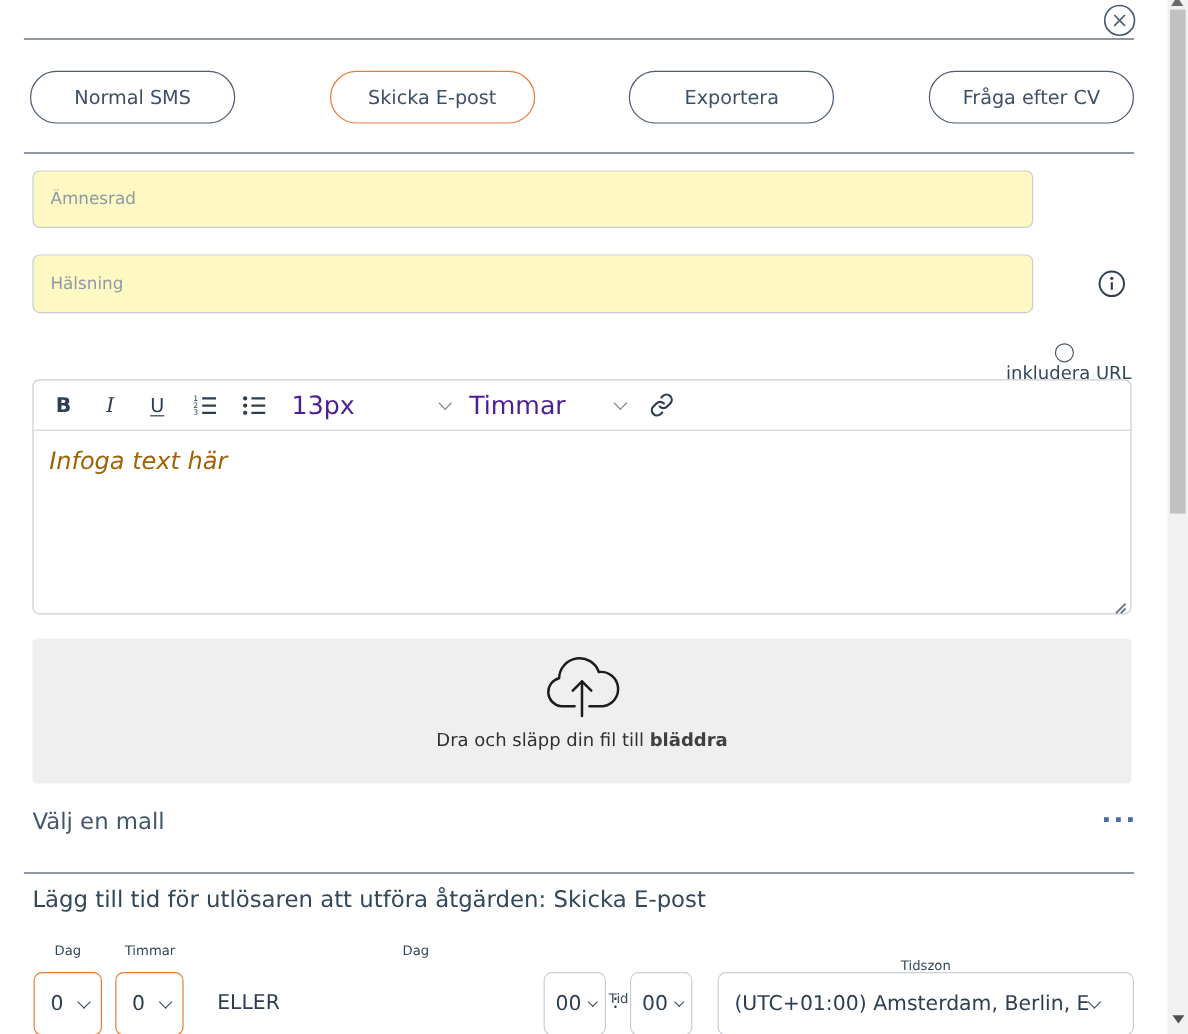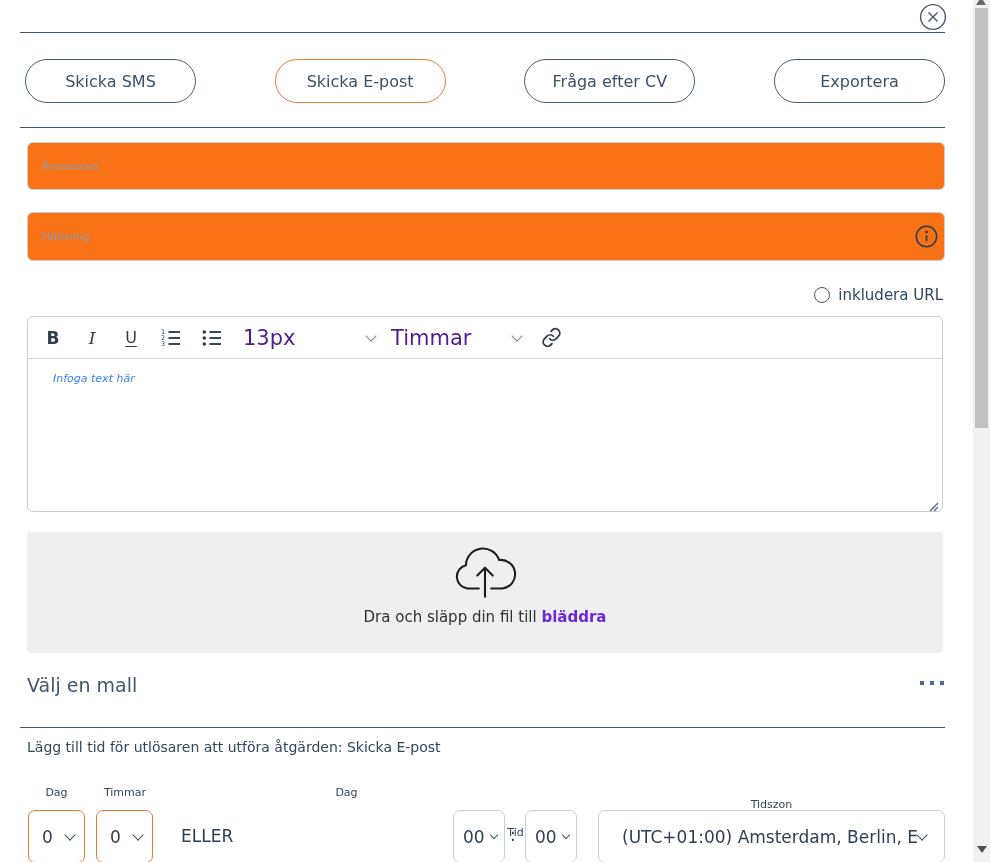--- a/index.html
+++ b/index.html
@@ -20,82 +20,82 @@
   .pill-row{position:absolute;left:25px;top:59px;width:920px;display:flex;justify-content:space-between;}
   .pill{
     width:171px;height:44px;border:1.6px solid #4d5b72;border-radius:22px;
     display:flex;align-items:center;justify-content:center;
     font-size:16px;color:#3e5068;background:#fff;cursor:pointer;box-sizing:border-box;
   }
   .pill.selected{border-color:#e57d3a;}
 
   
   .text-input{
-    position:absolute;left:27px;width:918px;height:48px;box-sizing:border-box;
+    position:absolute;left:27px;width:834px;height:48px;box-sizing:border-box;
     border:1px solid #c9ced6;border-radius:6px;padding:0 44px 0 14px;
-    font-family:inherit;font-size:11px;color:#33475b;outline:none;background:#f97316;
+    font-family:inherit;font-size:14px;color:#33475b;outline:none;background:#fef9c3;
   }
   .text-input::placeholder{color:#8e99a8;opacity:1;}
   .subject{top:142px;}
   .greeting{top:212px;height:49px;}
   .info-wrap{position:absolute;left:915px;top:225px;width:23px;height:23px;cursor:pointer;}
 
-  .url-row{position:absolute;top:286px;right:47px;display:flex;align-items:center;cursor:pointer;}
+  .url-row{position:absolute;top:286px;right:47px;display:flex;align-items:center;cursor:pointer;flex-direction:column;}
   .radio{width:16px;height:16px;border:1.6px solid #4a5568;border-radius:50%;background:#fff;margin-right:8px;box-sizing:border-box;}
   .url-label{font-size:15px;color:#33475b;}
 
   
   .editor{position:absolute;left:27px;top:316px;width:916px;height:196px;border:1px solid #c9ced6;border-radius:6px;box-sizing:border-box;background:#fff;}
   .toolbar{height:42px;border-bottom:1px solid #d3d8de;display:flex;align-items:center;padding-left:16px;box-sizing:border-box;}
   .tb-btn{display:flex;align-items:center;justify-content:center;min-width:18px;margin-right:21px;cursor:pointer;color:#2e3e52;}
   .tb-bold{font-size:17px;font-weight:bold;}
   .tb-italic{font-size:17px;font-style:italic;font-family:"DejaVu Serif","Liberation Serif",serif;}
   .tb-underline{font-size:16px;text-decoration:underline;text-underline-offset:3px;}
   .tb-drop{display:flex;align-items:center;justify-content:space-between;margin-right:14px;cursor:pointer;}
   .tb-drop .lbl{font-size:21px;color:#4c1d95;text-align:center;}
   .drop-size{width:132px;}
   .drop-format{width:130px;margin-left:2px;}
   .chev{width:7px;height:7px;border-right:1.6px solid #7b8699;border-bottom:1.6px solid #7b8699;transform:rotate(45deg);margin-top:-4px;}
   .editor-body{position:relative;height:153px;}
-  .editor-placeholder{position:absolute;left:25px;top:13px;font-size:11px;font-style:italic;color:#3b82f6;}
+  .editor-placeholder{position:absolute;left:13px;top:13px;font-size:20px;font-style:italic;color:#a16207;}
   .resize-handle{position:absolute;right:3px;bottom:3px;width:12px;height:12px;cursor:nwse-resize;}
 
   
   .upload{position:absolute;left:27px;top:532px;width:916px;height:121px;background:#efefef;border-radius:4px;text-align:center;box-sizing:border-box;cursor:pointer;}
   .upload-icon{margin-top:12px;}
   .upload-text{font-size:15px;color:#303030;margin-top:2px;}
-  .browse{font-weight:bold;color:#6d28d9;cursor:pointer;text-align:center;}
+  .browse{font-weight:bold;color:#404040;cursor:pointer;text-align:center;}
 
   
   .template-label{position:absolute;left:27px;top:674px;font-size:19px;color:#44566e;}
   .more-dots{position:absolute;left:920px;top:681px;display:flex;gap:6px;cursor:pointer;}
   .more-dots i{width:4px;height:4px;background:#4a6da6;display:block;}
 
   
-  .sched-heading{position:absolute;left:27px;top:739px;font-size:14px;font-weight:500;color:#33475b;}
+  .sched-heading{position:absolute;left:27px;top:739px;font-size:19px;font-weight:500;color:#33475b;}
   .sched-label{position:absolute;top:786px;font-size:11px;color:#33475b;text-align:center;}
   .lbl-day{left:28px;width:57px;}
   .lbl-hours{left:93px;width:64px;}
   .lbl-weekday{left:265px;width:163px;}
   .lbl-time{left:453px;width:125px;margin-top:40px;}
   .lbl-tz{left:598px;width:347px;margin-top:12px;}
 
   .sel{
     position:absolute;top:810px;height:53px;border:1.5px solid #c9ced6;border-radius:7px;
     background:#fff;display:flex;align-items:center;box-sizing:border-box;cursor:pointer;overflow:hidden;
   }
   .sel.accent{border-color:#e57d3a;}
   .sel .val{font-size:17px;color:#2e3e52;white-space:nowrap;}
   .sel .chev{border-color:#3f4f63;flex:none;}
   .sel-day{left:28px;width:57px;padding:0 10px 0 13px;justify-content:space-between;}
   .sel-hours{left:96px;width:57px;padding:0 10px 0 13px;justify-content:space-between;}
   .sel-weekday{left:265px;width:163px;padding:0 14px 0 14px;justify-content:space-between;}
   .sel-hh{left:453px;width:52px;padding:0 7px 0 9px;justify-content:space-between;}
   .sel-mm{left:525px;width:52px;padding:0 7px 0 9px;justify-content:space-between;}
-  .sel-tz{left:598px;width:347px;padding:0 8px 0 13px;justify-content:center;}
+  .sel-tz{left:598px;width:347px;padding:0 8px 0 13px;justify-content:flex-start;}
   .sel-hh .chev,.sel-mm .chev{width:5px;height:5px;}
   .or-text{position:absolute;left:181px;top:826px;font-size:17px;color:#2e3d50;}
   .colon{position:absolute;left:510px;top:825px;font-size:17px;color:#2e3d50;}
 
   
   .scroll-track{position:absolute;right:0;top:0;width:17px;height:862px;background:#f1f1f1;}
   .scroll-thumb{position:absolute;left:2px;top:8px;width:13px;height:420px;background:#c1c1c1;cursor:grab;}
   .scroll-up{position:absolute;left:3px;top:-3px;width:0;height:0;border-left:5.5px solid transparent;border-right:5.5px solid transparent;border-bottom:8px solid #6a6a6a;}
   .scroll-down{position:absolute;left:4px;top:846px;width:0;height:0;border-left:5px solid transparent;border-right:5px solid transparent;border-top:7px solid #505050;}
 </style>
@@ -107,24 +107,24 @@
   <div class="close-btn">
     <svg width="28" height="28" viewBox="0 0 28 28" fill="none">
       <circle cx="14" cy="14" r="12.4" stroke="#4d5b72" stroke-width="1.4"></circle>
       <line x1="9.5" y1="9.5" x2="18.5" y2="18.5" stroke="#4d5b72" stroke-width="1.4"></line>
       <line x1="18.5" y1="9.5" x2="9.5" y2="18.5" stroke="#4d5b72" stroke-width="1.4"></line>
     </svg>
   </div>
   <div class="divider div1"></div>
 
   <div class="pill-row">
-    <div class="pill">Skicka SMS</div>
+    <div class="pill">Normal SMS</div>
     <div class="pill selected">Skicka E-post</div>
+    <div class="pill">Exportera</div>
     <div class="pill">Fråga efter CV</div>
-    <div class="pill">Exportera</div>
   </div>
   <div class="divider div2"></div>
 
   <input type="text" class="text-input subject" placeholder="Ämnesrad" style="">
   <input type="text" class="text-input greeting" placeholder="Hälsning" style="">
   <div class="info-wrap">
     <svg width="23" height="23" viewBox="0 0 23 23" fill="none">
       <circle cx="11.5" cy="11.5" r="10.2" stroke="#2e3e52" stroke-width="1.6"></circle>
       <line x1="11.5" y1="10.3" x2="11.5" y2="16.4" stroke="#2e3e52" stroke-width="1.8"></line>
       <circle cx="11.5" cy="6.9" r="1.35" fill="#2e3e52"></circle>

